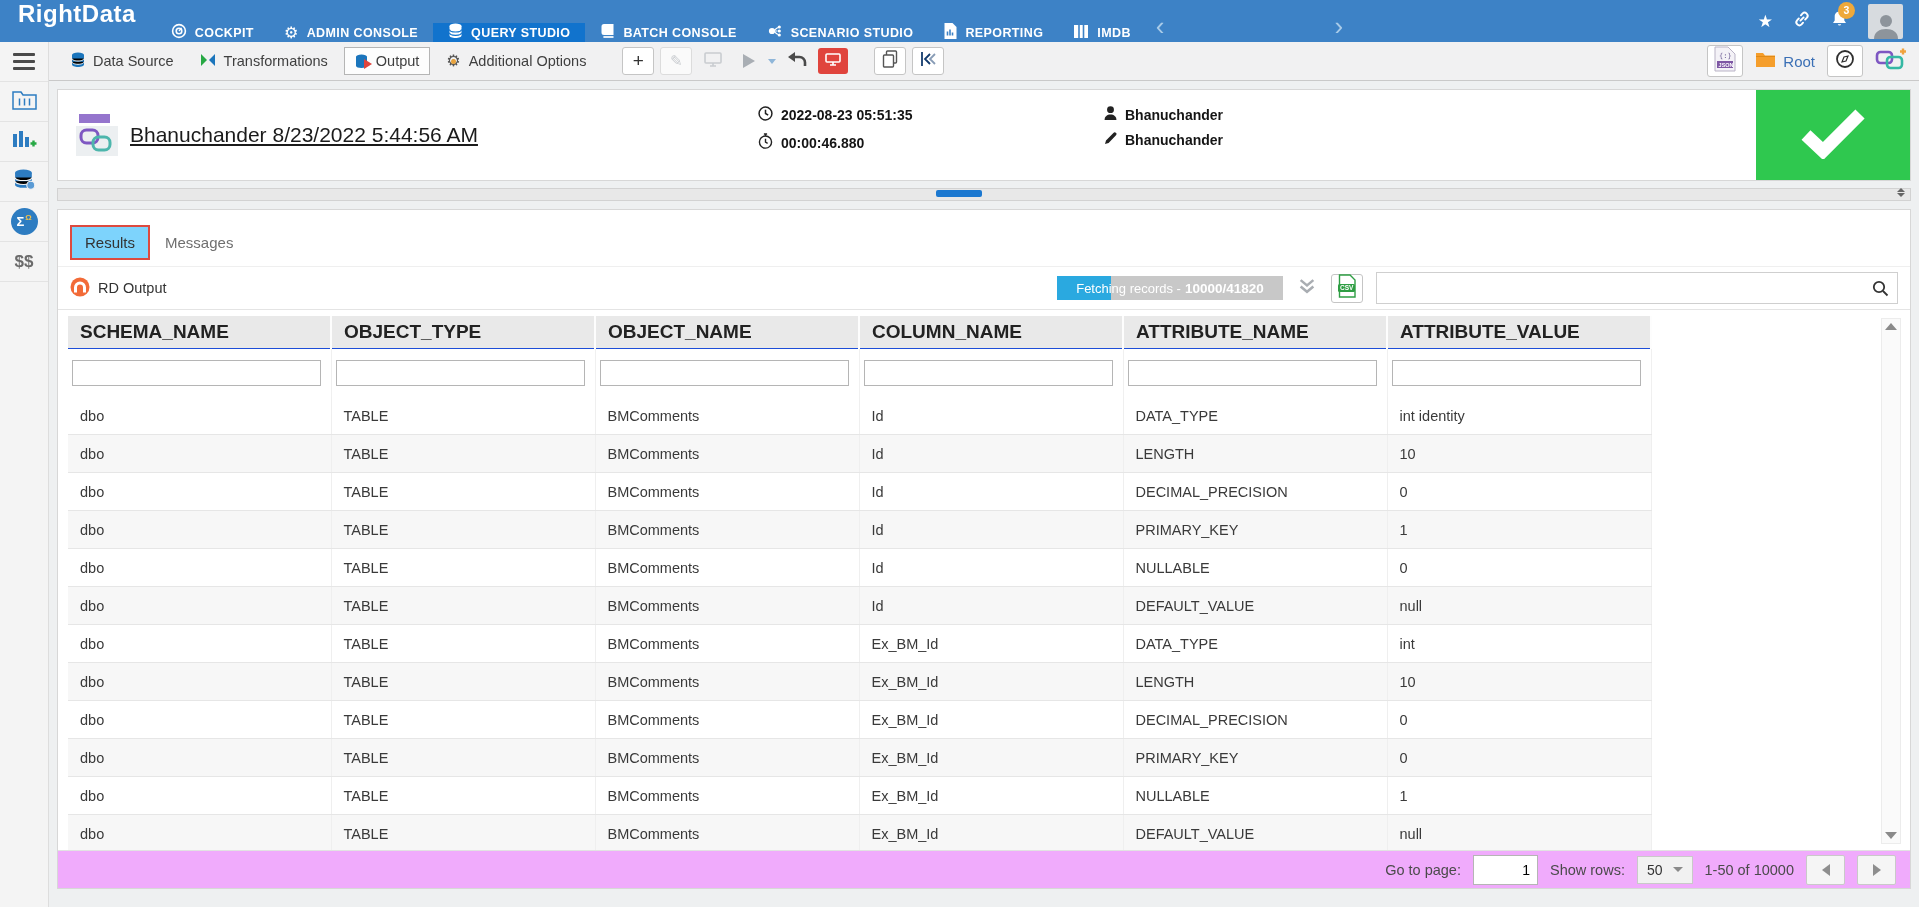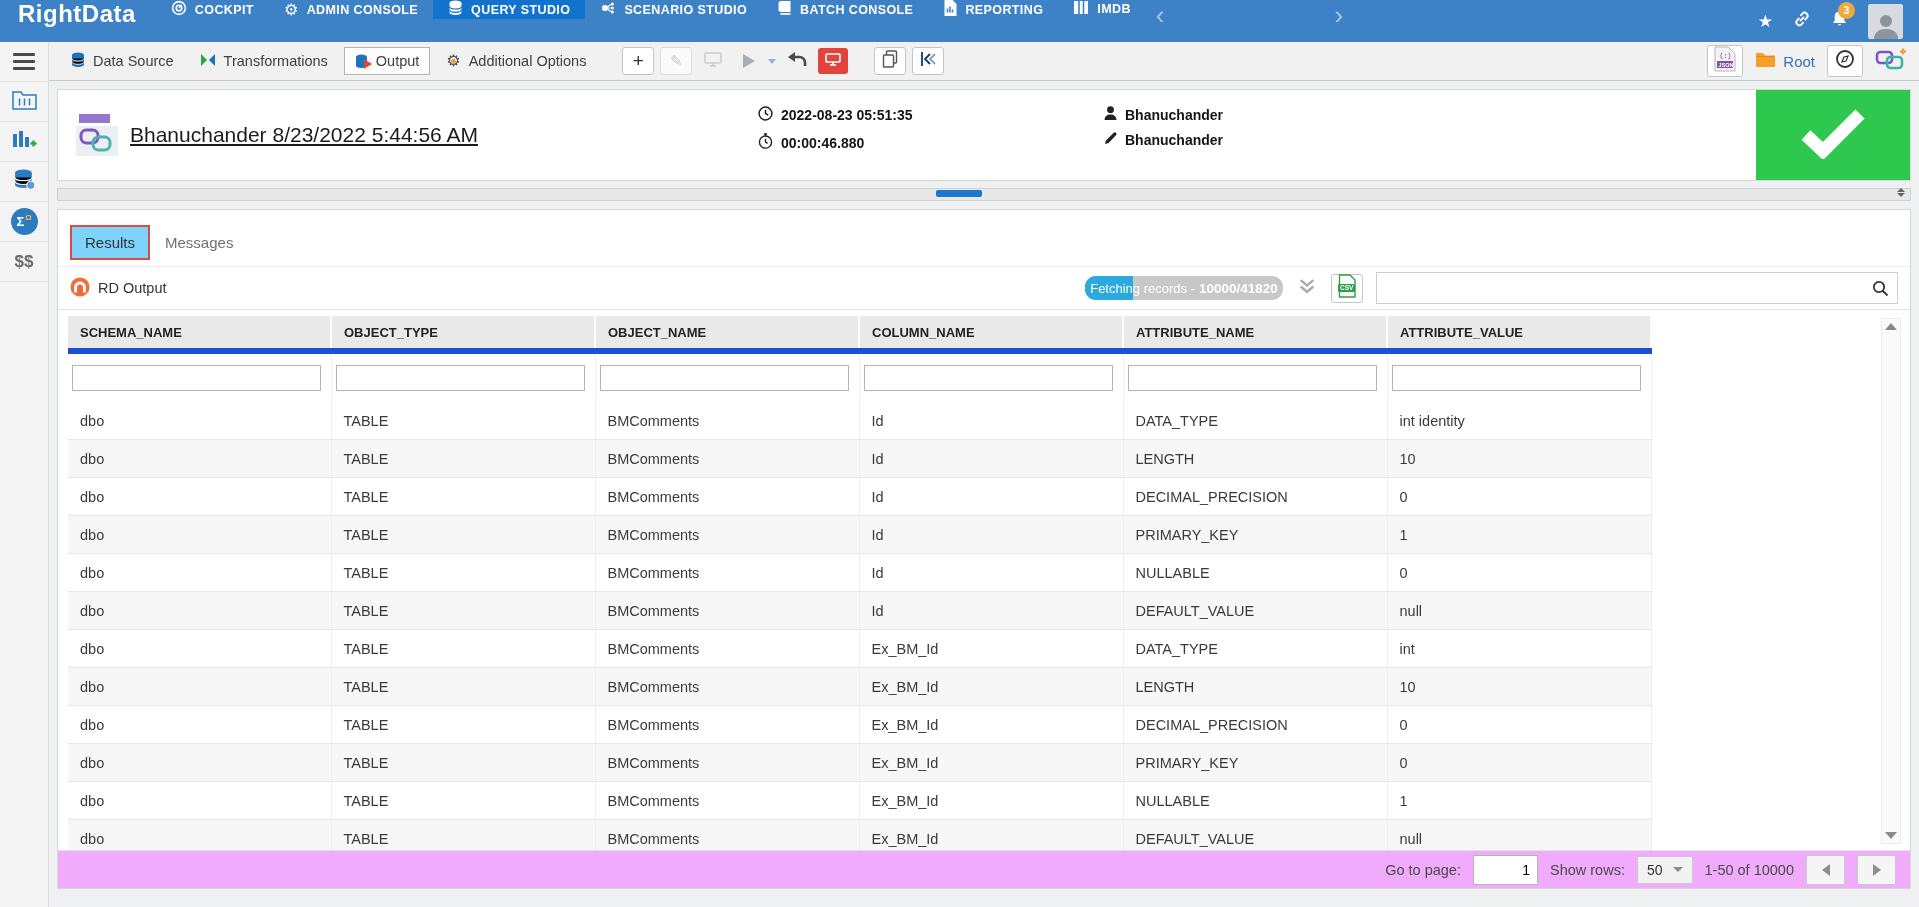--- a/index.html
+++ b/index.html
@@ -1,21 +1,21 @@
 <!DOCTYPE html>
 <html><head>
 <meta charset="utf-8">
 <style>
   html,body{margin:0;padding:0;background:#eef0f1;font-family:"Liberation Sans","DejaVu Sans",sans-serif;}
   .app{width:1919px;height:907px;position:relative;overflow:hidden;background:#eef0f1;}
 
   
   .topbar{height:42px;background:#3d82c6;display:flex;align-items:stretch;color:#fff;}
   .logo{display:flex;align-items:flex-start;padding:0 20px 0 18px;font-size:24px;font-weight:700;letter-spacing:.5px;}
-  .nav{display:flex;align-items:flex-start;}
+  .nav{display:flex;align-items:flex-end;}
   .nav-item{display:flex;align-items:center;gap:8px;padding:0 15px;font-size:12.5px;font-weight:700;letter-spacing:.4px;cursor:pointer;white-space:nowrap;}
   .nav-item.active{background:#1173cd;}
   .nav-scroll{display:flex;align-items:center;color:#a9cbe8;font-size:26px;font-weight:400;padding:0 10px;cursor:pointer;}
   .nav-scroll.next{margin-left:150px;}
   .topbar-right{margin-left:auto;display:flex;align-items:center;gap:20px;padding-right:16px;}
   .glyph-star{font-size:17px;color:#fff;cursor:pointer;}
   .bell-wrap{position:relative;cursor:pointer;}
   .badge{position:absolute;top:-8px;right:-7px;background:#efa93a;color:#fff;font-size:10.5px;font-weight:700;border-radius:50%;width:17px;height:17px;line-height:17px;text-align:center;}
   .avatar{width:35px;height:35px;background:#d7dbdf;display:flex;align-items:flex-end;justify-content:center;overflow:hidden;border-radius:2px;cursor:pointer;}
 
@@ -69,33 +69,33 @@
   .tri-down-s{width:0;height:0;border-top:4px solid #666;border-left:4px solid transparent;border-right:4px solid transparent;}
 
   
   .content-panel{margin:8px 8px 18px;background:#fff;border:1px solid #d7d7d7;flex:1;position:relative;display:flex;flex-direction:column;overflow:hidden;}
   .tabs-row{height:48px;display:flex;align-items:center;padding:8px 0 0 12px;flex:none;}
   .tab-results{padding:7px 13px;border:2px solid #dd4a3f;background:#7dd3fc;font-size:15px;color:#333;cursor:pointer;}
   .tab-messages{padding:7px 15px;font-size:15px;color:#6f6f6f;cursor:pointer;}
   .rd-row{height:42px;display:flex;align-items:center;padding:0 12px;border-top:1px solid #efefef;border-bottom:1px solid #e4e4e4;flex:none;}
   .rd-label{display:flex;align-items:center;gap:8px;font-size:14.5px;color:#333;}
   .rd-right{margin-left:auto;display:flex;align-items:center;gap:13px;}
-  .progress{width:198px;height:24px;background:#c8c8c8;position:relative;overflow:hidden;border-radius:11px;}
+  .progress{width:226px;height:24px;background:#c8c8c8;position:relative;overflow:hidden;}
   .progress .fill{position:absolute;left:0;top:0;bottom:0;background:#2aa9e0;}
   .ptext{position:relative;z-index:1;height:100%;display:flex;align-items:center;justify-content:center;gap:4px;color:#fff;font-size:13px;white-space:nowrap;}
   .ptext b{font-size:13.5px;}
   .csv-btn{width:30px;height:27px;}
   .search-box{width:520px;height:30px;border:1px solid #cfcfcf;background:#fff;display:flex;align-items:center;}
   .search-box input{flex:1;border:none;outline:none;height:100%;padding:0 8px;font-size:14px;font-family:inherit;background:transparent;}
   .search-box .mag{padding:0 8px;display:flex;align-items:center;cursor:pointer;}
 
   
   .table-zone{flex:1;position:relative;padding:6px 0 0 10px;overflow:hidden;}
   table.grid{border-collapse:collapse;table-layout:fixed;width:1500px;}
-  table.grid th{width:250px;height:32px;background:#e9e9e9;font-size:13px;font-weight:700;text-align:left;padding:0 0 0 12px;border-right:2px solid #fdfdfd;border-bottom:6px solid #1d4ed8;color:#222;cursor:pointer;}
+  table.grid th{width:250px;height:32px;background:#e9e9e9;font-size:19px;font-weight:700;text-align:left;padding:0 0 0 12px;border-right:2px solid #fdfdfd;border-bottom:1px solid #1d4ed8;color:#222;cursor:pointer;}
   tr.filter-row td{height:38px;background:#fff;border-right:1px solid #f0f0f0;padding:5px 10px 5px 4px;}
   tr.filter-row input{width:100%;height:26px;border:1px solid #b5b5b5;box-sizing:border-box;font-family:inherit;font-size:13px;padding:0 5px;outline:none;}
   tbody.rows td{height:35px;font-size:14.5px;color:#3a3a3a;padding-left:12px;border-bottom:1px solid #e6e6e6;border-right:1px solid #efefef;overflow:hidden;white-space:nowrap;}
   tbody.rows tr:nth-child(even){background:#f7f7f7;}
 
   .vscroll{position:absolute;right:9px;top:8px;bottom:6px;width:18px;background:#fafafa;border:1px solid #ececec;display:flex;flex-direction:column;justify-content:space-between;align-items:center;padding:4px 0;}
   .tri-up{width:0;height:0;border-bottom:7px solid #8a8a8a;border-left:6px solid transparent;border-right:6px solid transparent;cursor:pointer;}
   .tri-down{width:0;height:0;border-top:7px solid #8a8a8a;border-left:6px solid transparent;border-right:6px solid transparent;cursor:pointer;}
 
   
@@ -131,35 +131,35 @@
       </div>
       <div class="nav-item active">
         <span><svg width="15" height="16" viewBox="0 0 14 16">
               <ellipse cx="7" cy="3" rx="6" ry="2.5" fill="#fff"></ellipse>
               <path d="M1 3v9.5c0 1.4 2.7 2.5 6 2.5s6-1.1 6-2.5V3z" fill="#fff"></path>
               <path d="M1 6.5C1 7.9 3.7 9 7 9s6-1.1 6-2.5M1 9.8c0 1.4 2.7 2.5 6 2.5s6-1.1 6-2.5" stroke="#1173cd" stroke-width="1.2" fill="none"></path>
             </svg></span>
         <span>QUERY STUDIO</span>
       </div>
       <div class="nav-item">
+        <span><svg width="15" height="16" viewBox="0 0 14 16" fill="#fff">
+              <path d="M3.5 1H13v11H3.5A2.5 2.5 0 011 9.5v-6A2.5 2.5 0 013.5 1z"></path>
+              <path d="M3.2 13H13v2H3.2a1.3 1.3 0 010-2z" opacity=".85"></path>
+            </svg></span>
+        <span>BATCH CONSOLE</span>
+      </div>
+      <div class="nav-item">
         <span><svg width="16" height="16" viewBox="0 0 16 16" fill="#fff">
               <circle cx="5" cy="8" r="3.1"></circle>
               <circle cx="12.3" cy="4" r="1.6"></circle>
               <circle cx="12.3" cy="8" r="1.6"></circle>
               <circle cx="12.3" cy="12" r="1.6"></circle>
               <path d="M8 8h2.4M7.5 7l3.3-2.5M7.5 9l3.3 2.5" stroke="#fff" stroke-width="1.1"></path>
             </svg></span>
         <span>SCENARIO STUDIO</span>
-      </div>
-      <div class="nav-item">
-        <span><svg width="15" height="16" viewBox="0 0 14 16" fill="#fff">
-              <path d="M3.5 1H13v11H3.5A2.5 2.5 0 011 9.5v-6A2.5 2.5 0 013.5 1z"></path>
-              <path d="M3.2 13H13v2H3.2a1.3 1.3 0 010-2z" opacity=".85"></path>
-            </svg></span>
-        <span>BATCH CONSOLE</span>
       </div>
       <div class="nav-item">
         <span><svg width="14" height="16" viewBox="0 0 13 16" fill="#fff">
               <path d="M1 0h8l4 4v12H1z"></path>
               <path d="M4 12.5V8.5M6.5 12.5v-6M9 12.5v-3" stroke="#3d82c6" stroke-width="1.6"></path>
             </svg></span>
         <span>REPORTING</span>
       </div>
       <div class="nav-item">
         <span><svg width="16" height="15" viewBox="0 0 16 15">

